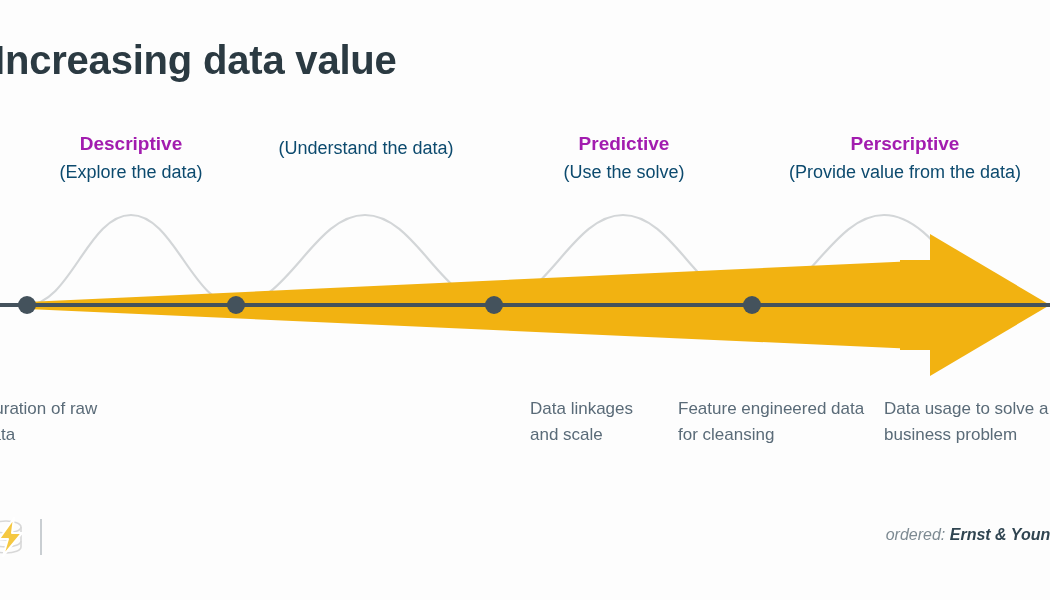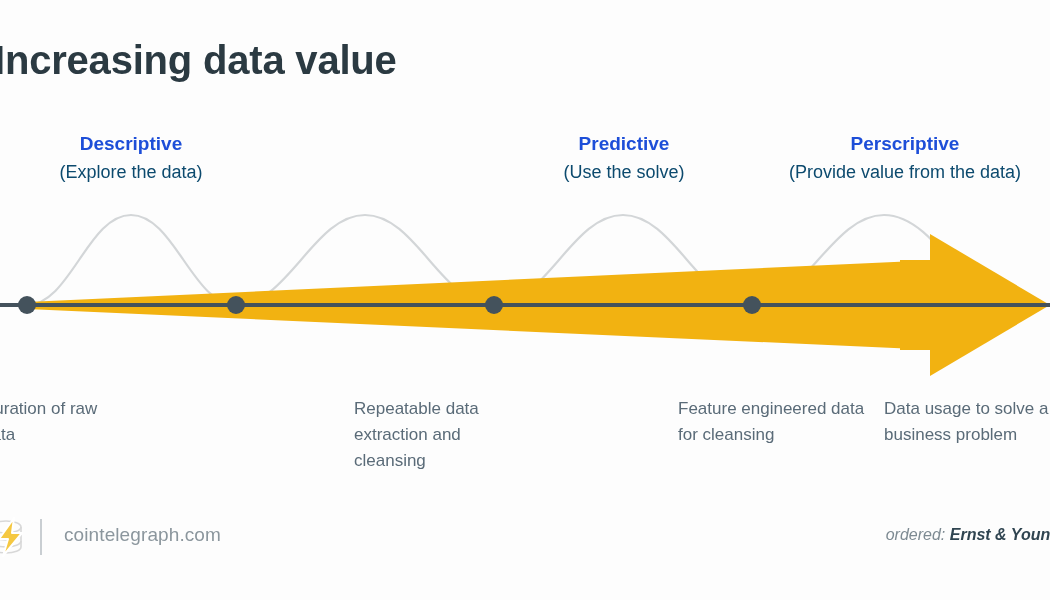--- a/index.html
+++ b/index.html
@@ -33,21 +33,21 @@
   
   .stage-header {
     position: absolute;
     top: 132px;
     text-align: center;
     white-space: nowrap;
   }
   .stage-name {
     font-size: 19px;
     font-weight: bold;
-    color: #1d4ed8;
+    color: #a21caf;
     line-height: 24px;
   }
   .stage-sub {
     font-size: 18px;
     font-weight: normal;
     color: #0c4a6e;
     line-height: 26px;
     margin-top: 3px;
   }
 
@@ -113,20 +113,21 @@
 
 <div id="canvas">
 
   <div id="chart-title">Increasing data value</div>
 
   <div class="stage-header" style="left:0px;width:262px;">
     <div class="stage-name">Descriptive</div>
     <div class="stage-sub">(Explore the data)</div>
   </div>
   <div class="stage-header" style="left:236px;width:260px;">
+    <div class="stage-sub">(Understand the data)</div>
   </div>
   <div class="stage-header" style="left:494px;width:260px;">
     <div class="stage-name">Predictive</div>
     <div class="stage-sub">(Use the solve)</div>
   </div>
   <div class="stage-header" style="left:752px;width:306px;">
     <div class="stage-name">Perscriptive</div>
     <div class="stage-sub">(Provide value from the data)</div>
   </div>
 
@@ -153,33 +154,32 @@
 
     <g>
       <circle cx="27" cy="115" r="9" fill="#44525c"></circle>
       <circle cx="236" cy="115" r="9" fill="#44525c"></circle>
       <circle cx="494" cy="115" r="9" fill="#44525c"></circle>
       <circle cx="752" cy="115" r="9" fill="#44525c"></circle>
     </g>
   </svg>
 
   <div class="caption" style="left:-18px;width:120px;">Curation of raw data</div>
-  <div class="caption" style="left:354px;width:160px;">Repeatable data extraction and cleansing</div>
+  <div class="caption" style="left:530px;width:132px;">Data linkages and scale</div>
   <div class="caption" style="left:678px;width:188px;">Feature engineered data for cleansing</div>
   <div class="caption" style="left:884px;width:178px;">Data usage to solve a business problem</div>
 
   <svg id="footer-logo" viewBox="0 0 48 44">
     <g fill="none" stroke="#d8d8d8" stroke-width="1.6">
       <ellipse cx="22" cy="12" rx="15" ry="6"></ellipse>
       <path d="M7 12 v7 a15 6 0 0 0 30 0 v-7"></path>
       <path d="M7 19 v7 a15 6 0 0 0 30 0 v-7"></path>
       <path d="M7 26 v6 a15 6 0 0 0 30 0 v-6"></path>
     </g>
     <path d="M30 3 L15 24 L24 24 L19 41 L38 18 L28 18 Z" fill="#f5c842" stroke="#ffffff" stroke-width="2" stroke-linejoin="round"></path>
   </svg>
   <div id="footer-divider"></div>
-  <div id="footer-site">cointelegraph.com</div>
   <div id="footer-source">
     <span>ordered:</span>
     <b>Ernst &amp; Young</b>
   </div>
 
 </div>
 
 </body></html>

